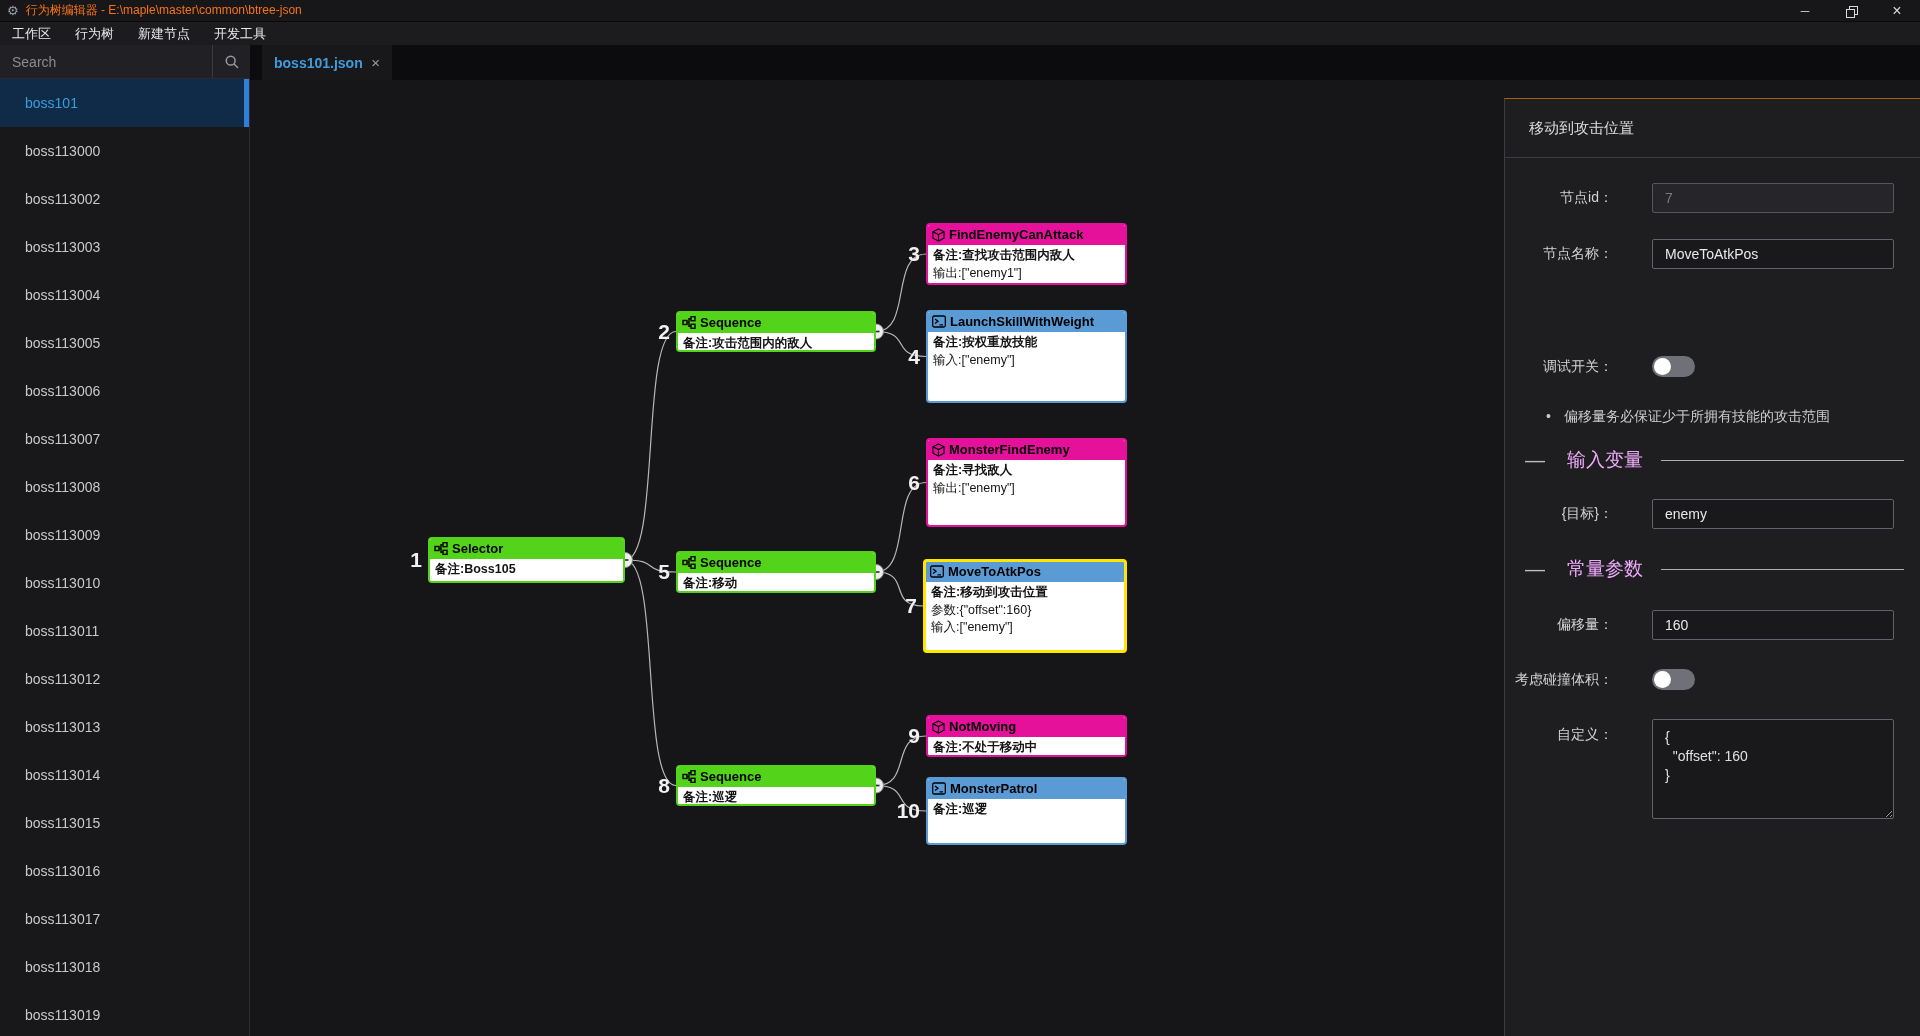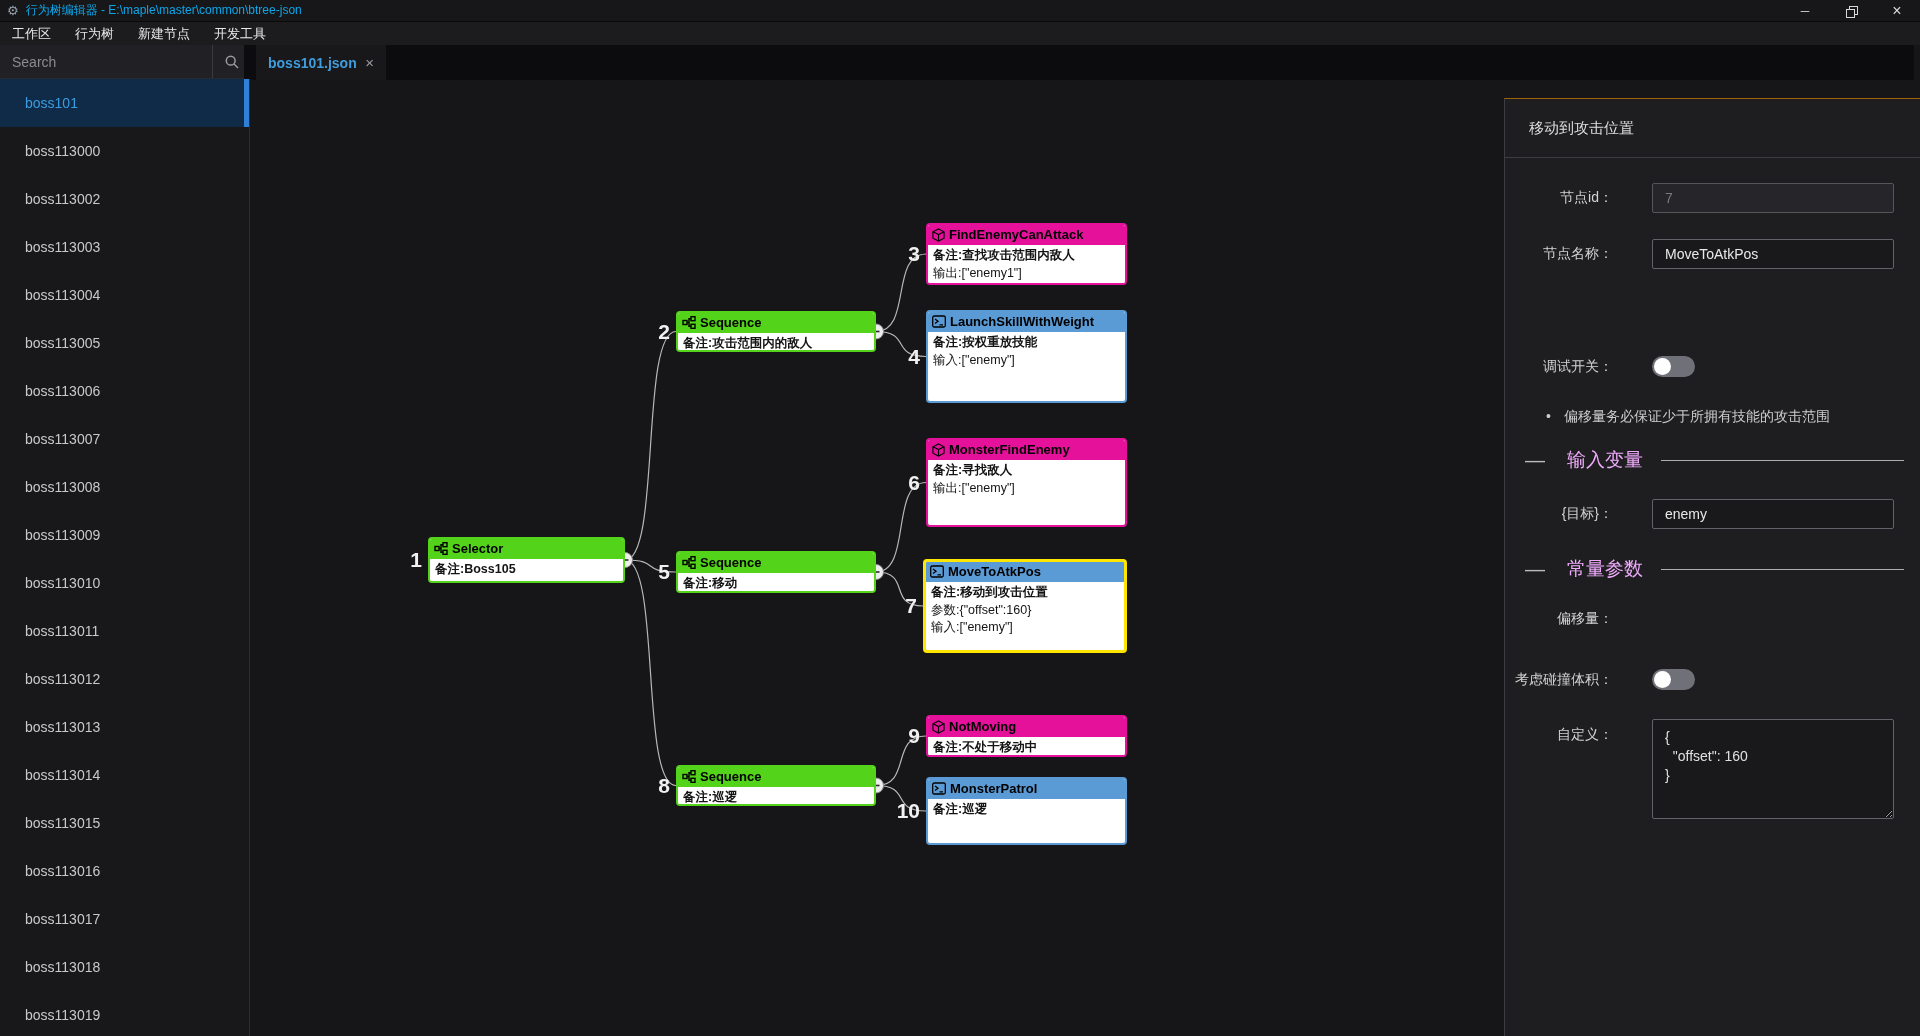--- a/index.html
+++ b/index.html
@@ -3,41 +3,41 @@
 <meta charset="utf-8">
 <style>
   *{margin:0;padding:0;box-sizing:border-box;}
   html,body{width:1920px;height:1036px;overflow:hidden;background:#161618;
     font-family:"Liberation Sans","DejaVu Sans",sans-serif;}
 
   
   #titlebar{position:absolute;left:0;top:0;width:1920px;height:22px;background:#171719;
     display:flex;align-items:center;padding-left:7px;border-bottom:1px solid #0a0a0a;}
   #app-icon{font-size:13px;color:#95a0ab;line-height:1;margin-right:7px;}
-  #window-title{font-size:12px;color:#0ea5e9;}
+  #window-title{font-size:12px;color:#f97316;}
   #win-controls{margin-left:auto;display:flex;height:100%;}
   .win-btn{width:46px;height:100%;display:flex;align-items:center;justify-content:center;
     color:#d9d9d9;font-size:12px;}
   .restore-glyph{position:relative;width:10px;height:10px;}
   .restore-glyph::before{content:"";position:absolute;left:3px;top:0;width:7px;height:7px;border:1px solid #d9d9d9;}
   .restore-glyph::after{content:"";position:absolute;left:0;top:3px;width:7px;height:7px;border:1px solid #d9d9d9;background:#171719;}
 
   
   #menubar{position:absolute;left:0;top:22px;width:1920px;height:23px;background:#1c1c1f;
     display:flex;align-items:center;padding-left:12px;gap:24px;}
   .menu-item{color:#e9e9e9;font-size:13px;height:100%;display:flex;align-items:center;}
 
   
   #search-row{position:absolute;left:0;top:45px;width:250px;height:34px;background:#202025;
     border-bottom:1px solid #2a2a2e;display:flex;align-items:stretch;}
   #search-input{flex:1;min-width:0;background:transparent;border:none;outline:none;color:#cfcfcf;
     font-size:14px;padding:0 12px;font-family:inherit;}
   #search-input::placeholder{color:#8b8b90;}
   #search-btn{width:38px;border-left:1px solid #3a3a40;display:flex;align-items:center;justify-content:center;}
-  #tabbar{position:absolute;left:244px;top:45px;width:1670px;height:35px;background:#0c0c0e;display:flex;}
+  #tabbar{position:absolute;left:250px;top:45px;width:1670px;height:35px;background:#0c0c0e;display:flex;}
   #tab-active{margin-left:12px;width:130px;background:#18181b;display:flex;align-items:center;padding:0 12px;}
   #tab-label{color:#3f9ddd;font-size:14px;font-weight:bold;}
   #tab-close{color:#9a9aa0;font-size:15px;margin-left:auto;}
 
   
   #sidebar-list{position:absolute;left:0;top:79px;width:250px;height:957px;background:#18181a;
     border-right:1px solid #2c2c30;overflow:hidden;}
   .sb-item{position:relative;height:48px;display:flex;align-items:center;padding-left:25px;
     font-size:14px;color:#c9c9c9;}
   .sb-item.sel{background:#0f2b47;color:#3b9ce0;}
@@ -437,20 +437,21 @@
 
   <div class="section-row" style="top:457px;">
     <span class="sec-dash">—</span>
     <span class="sec-title">常量参数</span>
     <span class="sec-line"></span>
   </div>
 
   <div class="field-row" style="top:511px;">
     <span class="field-label">偏移量：</span>
     <span class="field-gap"></span>
+    <input class="tinput" value="160" style="">
   </div>
 
   <div class="field-row" style="top:570px;">
     <span class="field-label">考虑碰撞体积：</span>
     <span class="field-gap"></span>
     <div class="toggle">
         <div class="knob"></div>
       </div>
   </div>
 

